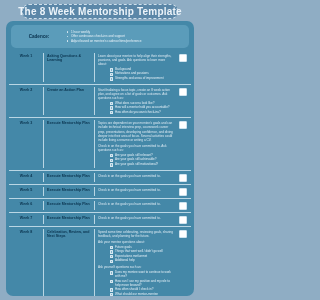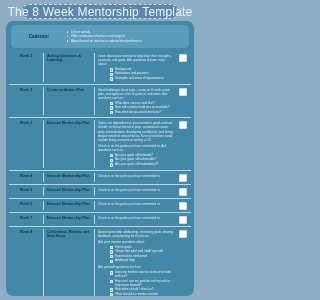--- a/index.html
+++ b/index.html
@@ -13,21 +13,21 @@
 
   
   .title-wrap{
     position:absolute;left:22px;top:4px;width:156px;height:15px;
     box-sizing:border-box;
     border:1px dashed #cfe0ec;border-radius:7px;
     background:#5b87a8;
     display:flex;align-items:center;justify-content:center;
   }
   .title-text{
-    color:#ecf4fa;font-size:12px;font-weight:normal;letter-spacing:.2px;
+    color:#ecf4fa;font-size:10px;font-weight:bold;letter-spacing:.2px;
     white-space:nowrap;
   }
 
   
   .sheet{
     position:absolute;left:6px;top:21px;width:188px;height:275px;
     background:#4488a8;border-radius:7px;box-sizing:border-box;
     padding:3px;
     overflow:hidden;
   }

